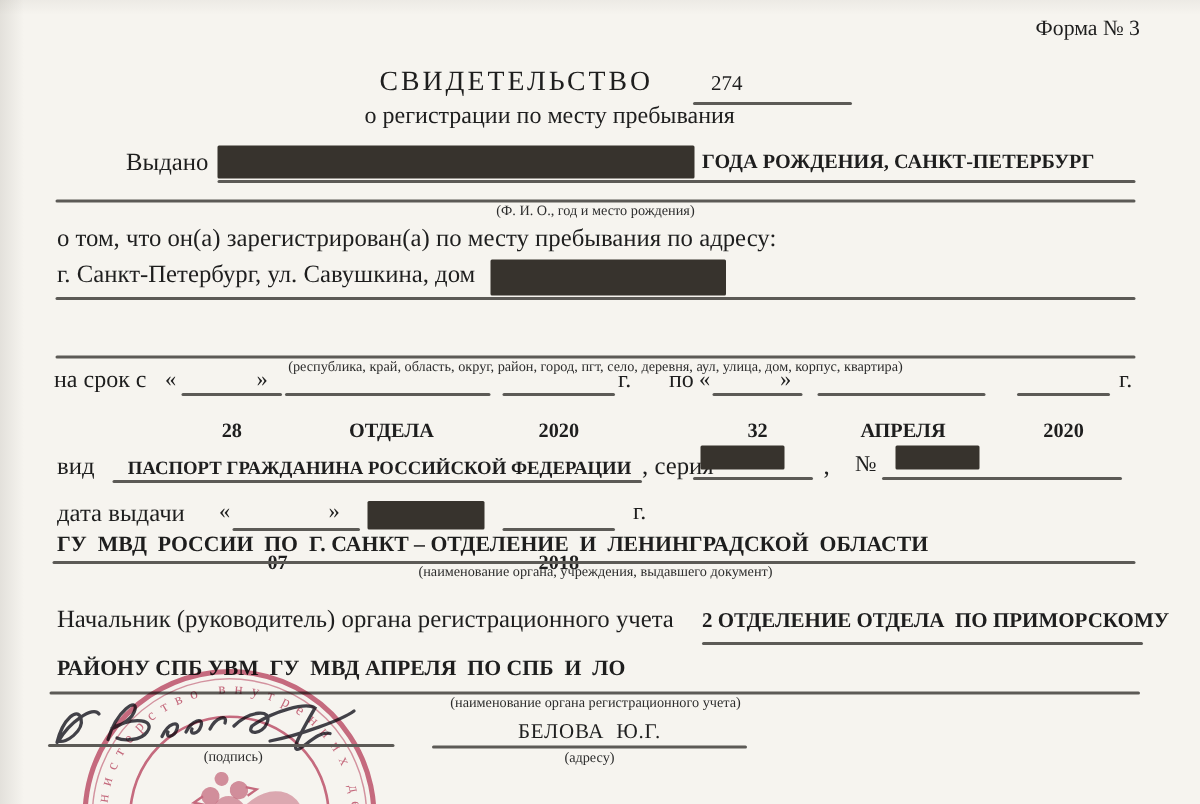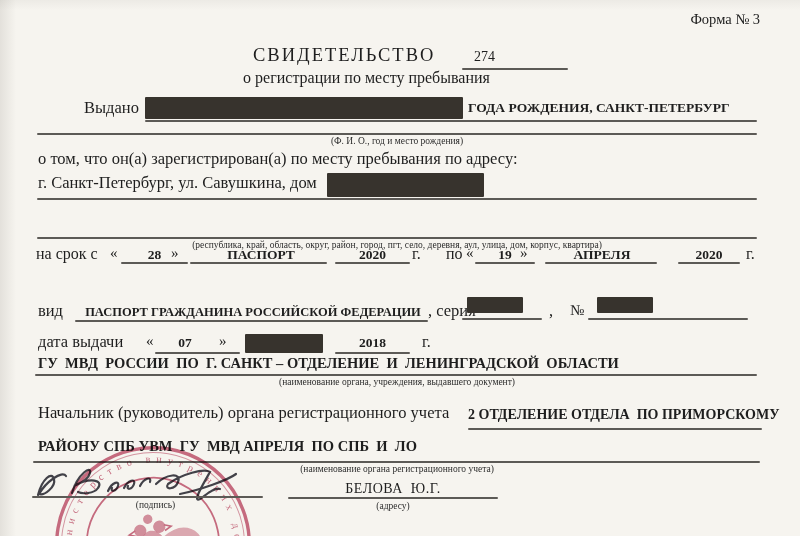--- a/index.html
+++ b/index.html
@@ -11,21 +11,21 @@
       linear-gradient(to bottom, rgba(60,55,45,0.05), rgba(60,55,45,0.0) 10px);
     font-family:"Liberation Serif","DejaVu Serif",serif;
     color:var(--ink,#1e1e1e);
   }
   .t{position:absolute;white-space:pre;line-height:1.1;}
   .c{text-align:center;}
   .r{text-align:right;}
   .b{font-weight:bold;}
   .cap{font-size:9.5px;color:#2c2c2c;}
   .body16{font-size:16.5px;}
-  .val{font-size:13.5px;font-weight:bold;}
+  .val{font-size:13.5px;font-weight:bold;margin-top:32px;}
   .rule{position:absolute;height:2px;background:var(--line,#5c5a56);border-radius:1px;}
   .rule.thin{height:1.5px;}
   .bar{position:absolute;background:var(--redaction,#37332d);border-radius:1px;}
   #stamp{position:absolute;left:46px;top:437px;width:214px;height:214px;
          mix-blend-mode:multiply;opacity:0.82;filter:blur(0.3px);}
   #signature{position:absolute;left:30px;top:463px;width:235px;height:48px;
              mix-blend-mode:multiply;}
 </style>
 </head>
 <body>
@@ -51,28 +51,28 @@
   <div class="bar" style="left:327px;top:173px;width:157px;height:24px;"></div>
   <div class="rule thin" style="left:37px;top:198px;width:720px;"></div>
   <div class="rule" style="left:37px;top:237px;width:720px;"></div>
   <div class="t c cap" style="left:37px;top:240px;width:720px;">(республика, край, область, округ, район, город, пгт, село, деревня, аул, улица, дом, корпус, квартира)</div>
 
   <div class="t" style="left:36px;top:245px;font-size:16px;">на срок с</div>
   <div class="t" style="left:110px;top:245px;font-size:15px;">«</div>
   <div class="t c val" style="left:121px;top:248px;width:67px;">28</div>
   <div class="t" style="left:171px;top:245px;font-size:15px;">»</div>
   <div class="rule thin" style="left:121px;top:262px;width:67px;"></div>
-  <div class="t c val" style="left:195px;top:248px;width:132px;">ПАСПОРТ</div>
+  <div class="t c val" style="left:195px;top:248px;width:132px;">ОТДЕЛА</div>
   <div class="rule thin" style="left:190px;top:262px;width:137px;"></div>
   <div class="t c val" style="left:335px;top:248px;width:75px;">2020</div>
   <div class="rule thin" style="left:335px;top:262px;width:75px;"></div>
   <div class="t" style="left:412px;top:245px;font-size:16px;">г.</div>
   <div class="t" style="left:446px;top:245px;font-size:16px;">по</div>
   <div class="t" style="left:466px;top:245px;font-size:15px;">«</div>
-  <div class="t c val" style="left:477px;top:248px;width:56px;">19</div>
+  <div class="t c val" style="left:477px;top:248px;width:56px;">32</div>
   <div class="t" style="left:520px;top:245px;font-size:15px;">»</div>
   <div class="rule thin" style="left:475px;top:262px;width:60px;"></div>
   <div class="t c val" style="left:548px;top:248px;width:108px;">АПРЕЛЯ</div>
   <div class="rule thin" style="left:545px;top:262px;width:112px;"></div>
   <div class="t c val" style="left:678px;top:248px;width:62px;">2020</div>
   <div class="rule thin" style="left:678px;top:262px;width:62px;"></div>
   <div class="t" style="left:746px;top:245px;font-size:16px;">г.</div>
 
 
   <div class="t body16" style="left:38px;top:302px;">вид</div>

